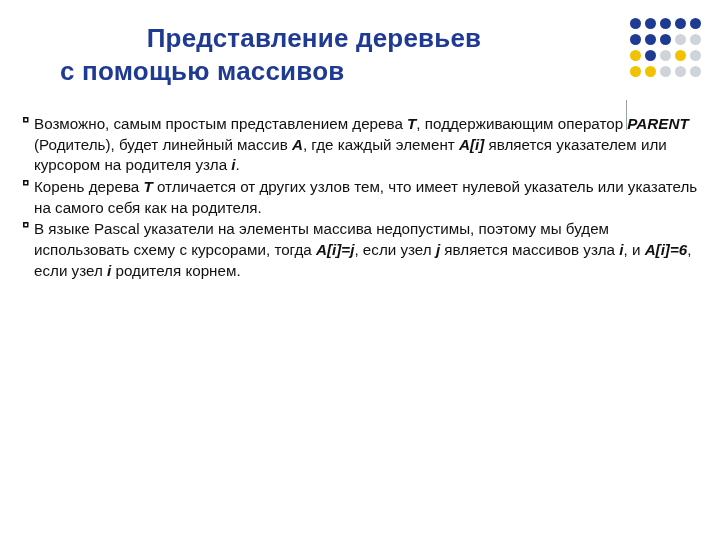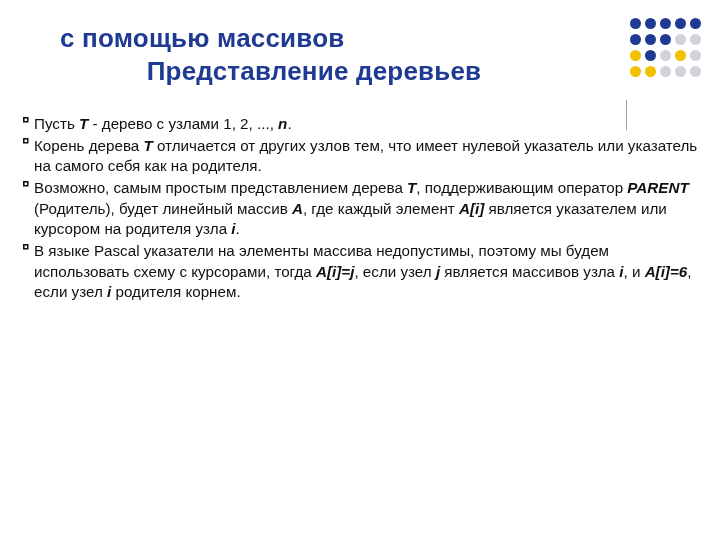--- a/index.html
+++ b/index.html
@@ -115,44 +115,38 @@
       <div class="dot" style="width: 11px; height: 11px; left: 0px; top: 48px; background: rgb(242, 193, 0);"></div>
       <div class="dot" style="width: 11px; height: 11px; left: 15px; top: 48px; background: rgb(242, 193, 0);"></div>
       <div class="dot" style="width: 11px; height: 11px; left: 30px; top: 48px; background: rgb(207, 212, 218);"></div>
       <div class="dot" style="width: 11px; height: 11px; left: 45px; top: 48px; background: rgb(207, 212, 218);"></div>
       <div class="dot" style="width: 11px; height: 11px; left: 60px; top: 48px; background: rgb(207, 212, 218);"></div>
     </div>
 
   <div class="divider"></div>
 
   <div class="title">
+    <span class="title-line l1">Представление деревьев</span>
     <span class="title-line l2">с помощью массивов</span>
-    <span class="title-line l1">Представление деревьев</span>
   </div>
 
   <div class="body">
       <div class="para"><span class="bullet">
           <svg width="9" height="9" viewBox="0 0 9 9">
             <rect x="1" y="1" width="5.5" height="5.5" fill="#111111"></rect>
             <rect x="2.6" y="2.6" width="2.4" height="2.4" fill="#ffffff"></rect>
           </svg>
-        </span><span>Пусть </span><i class="v">T</i><span> - дерево с узлами 1, 2, ..., </span><i class="v">n</i><span>.</span></div>
+        </span><span>Возможно, самым простым представлением дерева </span><i class="v">T</i><span>, поддерживающим оператор </span><i class="v">PARENT</i><span> (Родитель), будет линейный массив </span><i class="v">A</i><span>, где каждый элемент </span><i class="v">A[i]</i><span> является указателем или курсором на родителя узла </span><i class="v">i</i><span>.</span></div>
       <div class="para"><span class="bullet">
           <svg width="9" height="9" viewBox="0 0 9 9">
             <rect x="1" y="1" width="5.5" height="5.5" fill="#111111"></rect>
             <rect x="2.6" y="2.6" width="2.4" height="2.4" fill="#ffffff"></rect>
           </svg>
         </span><span>Корень дерева </span><i class="v">T</i><span> отличается от других узлов тем, что имеет нулевой указатель или указатель на самого себя как на родителя.</span></div>
       <div class="para"><span class="bullet">
           <svg width="9" height="9" viewBox="0 0 9 9">
             <rect x="1" y="1" width="5.5" height="5.5" fill="#111111"></rect>
             <rect x="2.6" y="2.6" width="2.4" height="2.4" fill="#ffffff"></rect>
           </svg>
-        </span><span>Возможно, самым простым представлением дерева </span><i class="v">T</i><span>, поддерживающим оператор </span><i class="v">PARENT</i><span> (Родитель), будет линейный массив </span><i class="v">A</i><span>, где каждый элемент </span><i class="v">A[i]</i><span> является указателем или курсором на родителя узла </span><i class="v">i</i><span>.</span></div>
-      <div class="para"><span class="bullet">
-          <svg width="9" height="9" viewBox="0 0 9 9">
-            <rect x="1" y="1" width="5.5" height="5.5" fill="#111111"></rect>
-            <rect x="2.6" y="2.6" width="2.4" height="2.4" fill="#ffffff"></rect>
-          </svg>
         </span><span>В языке Pascal указатели на элементы массива недопустимы, поэтому мы будем использовать схему с курсорами, тогда </span><i class="v">A[i]=j</i><span>, если узел </span><i class="v">j</i><span> является массивов узла </span><i class="v">i</i><span>, и </span><i class="v">A[i]=6</i><span>, если узел </span><i class="v">i</i><span> родителя корнем.</span></div>
     </div>
 
 </div>
 
 </body></html>

